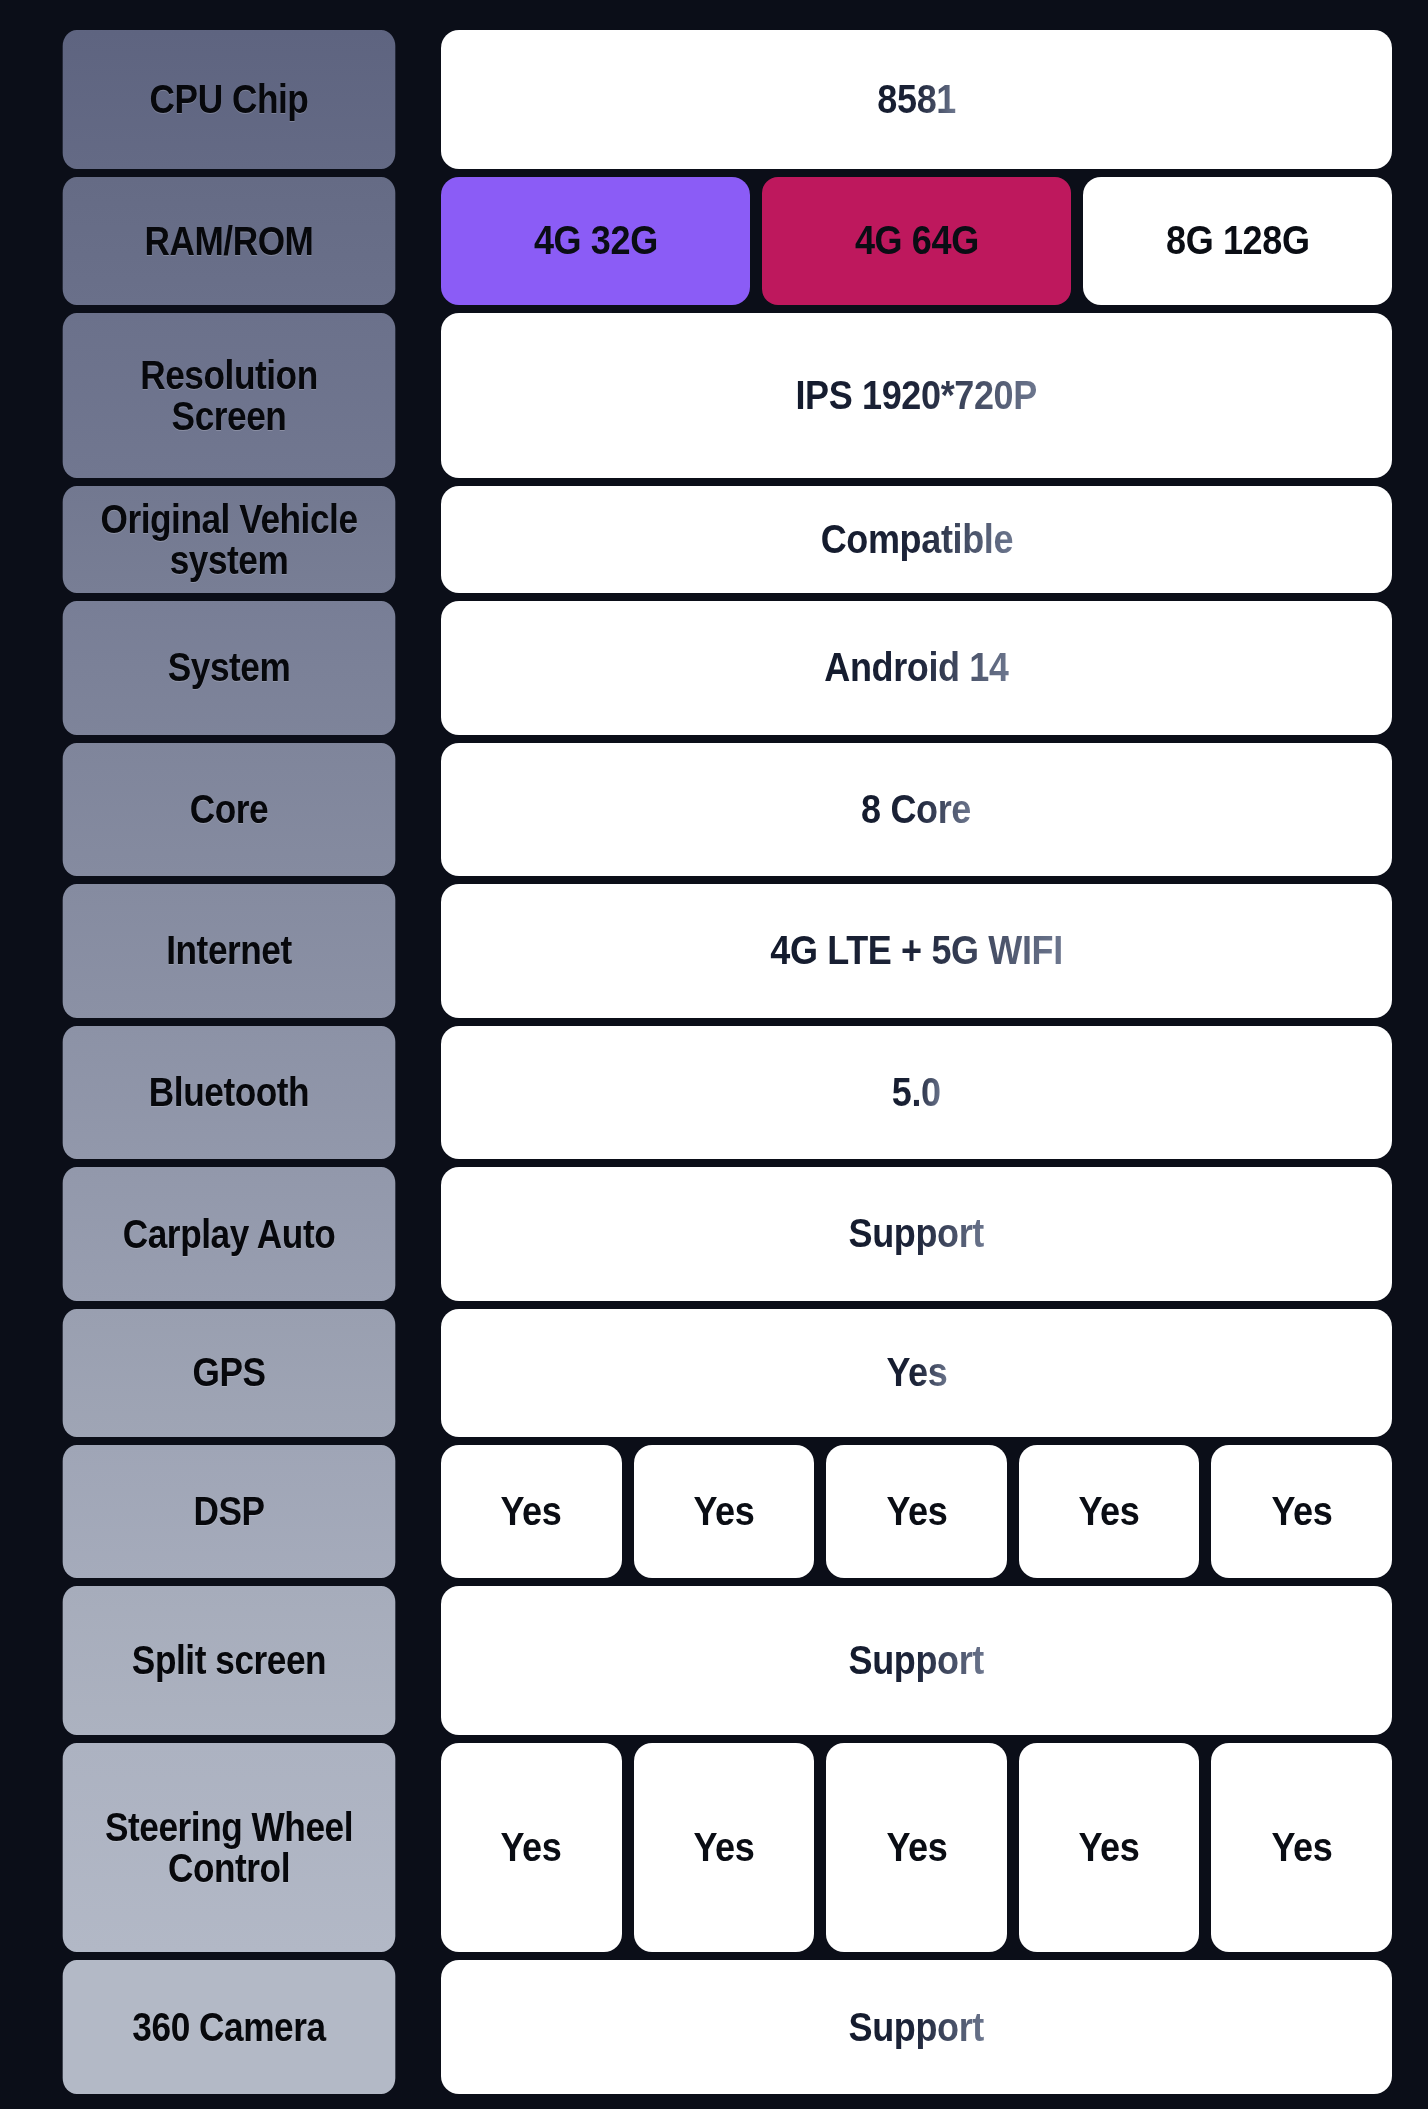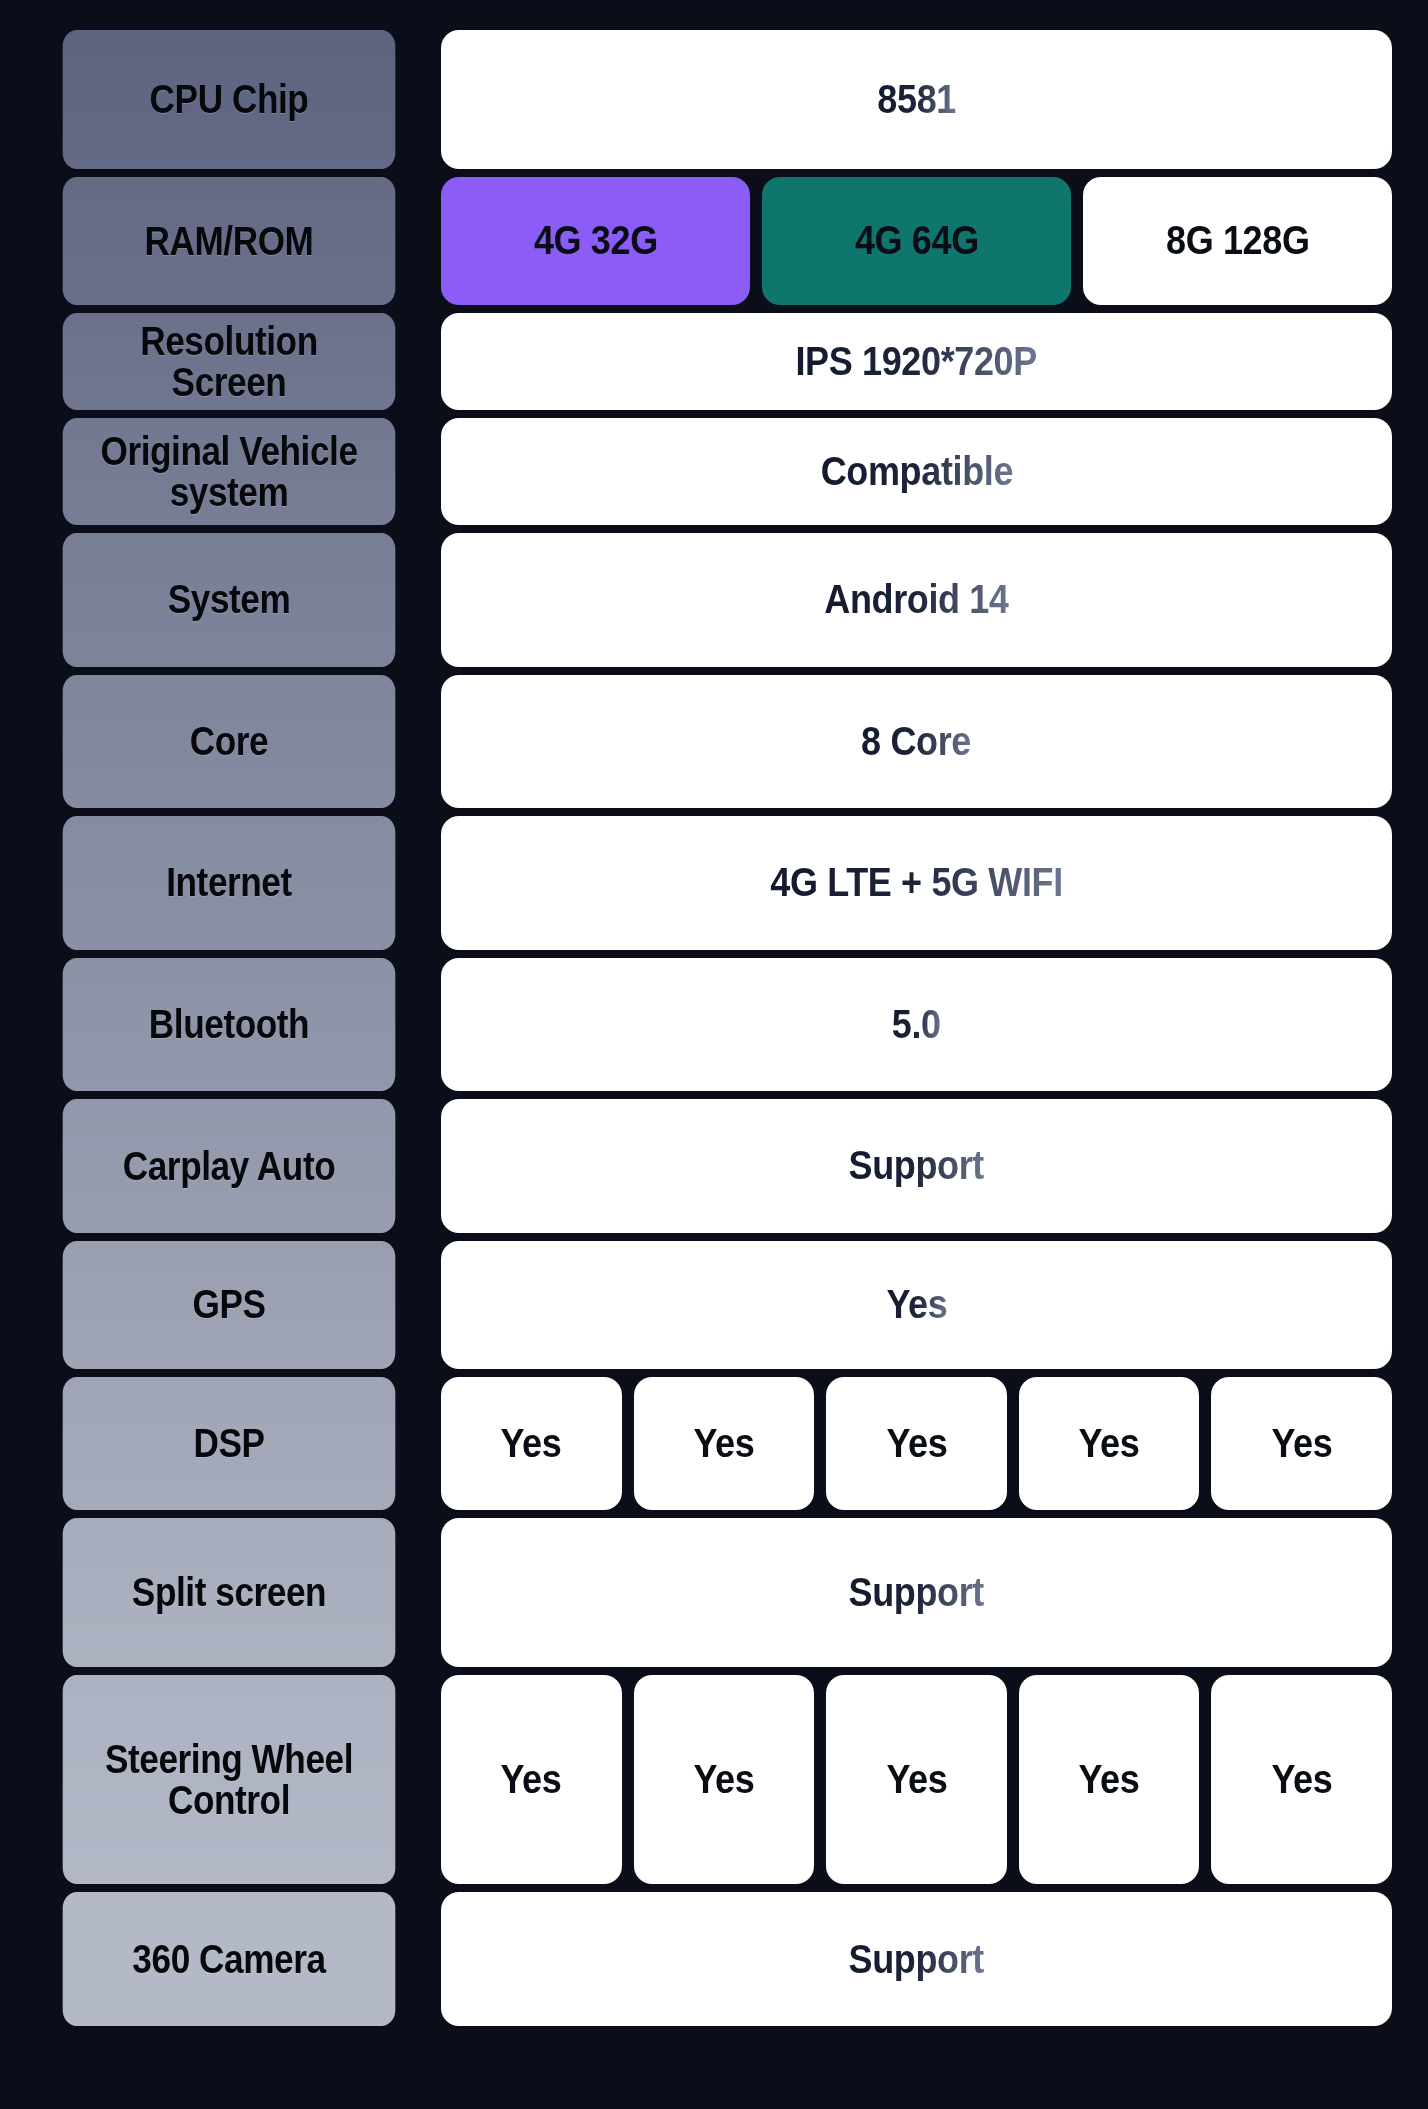--- a/index.html
+++ b/index.html
@@ -113,29 +113,29 @@
           <span class="vtext" style="background: linear-gradient(95deg, rgb(19, 26, 44) 0%, rgb(29, 36, 57) 50%, rgb(110, 120, 144) 100%) text; -webkit-text-fill-color: transparent; color: transparent;">8581</span>
         </div>
       </div>
     </div>
     <div class="spec-row split" style="height: 128.138px;">
       <div class="spec-label" style="background: linear-gradient(rgb(101, 107, 133) 0%, rgb(106, 112, 138) 100%);">RAM/ROM</div>
       <div class="spec-values">
         <div class="spec-value" style="background: #8b5cf6;">
           <span class="vtext">4G 32G</span>
         </div>
-        <div class="spec-value" style="background: #0f766e;">
+        <div class="spec-value" style="background: #be185d; border-radius: 16px;">
           <span class="vtext">4G 64G</span>
         </div>
         <div class="spec-value" style="background: rgb(255, 255, 255);">
           <span class="vtext">8G 128G</span>
         </div>
       </div>
     </div>
-    <div class="spec-row" style="height: 97px;">
+    <div class="spec-row" style="height: 165px;">
       <div class="spec-label" style="background: linear-gradient(rgb(107, 113, 139) 0%, rgb(113, 119, 144) 100%);">Resolution
 Screen</div>
       <div class="spec-values">
         <div class="spec-value" style="background: rgb(255, 255, 255);">
           <span class="vtext" style="background: linear-gradient(95deg, rgb(19, 26, 44) 0%, rgb(29, 36, 57) 50%, rgb(110, 120, 144) 100%) text; -webkit-text-fill-color: transparent; color: transparent;">IPS 1920*720P</span>
         </div>
       </div>
     </div>
     <div class="spec-row" style="height: 107px;">
       <div class="spec-label" style="background: linear-gradient(rgb(114, 120, 144) 0%, rgb(120, 126, 149) 100%);">Original Vehicle

